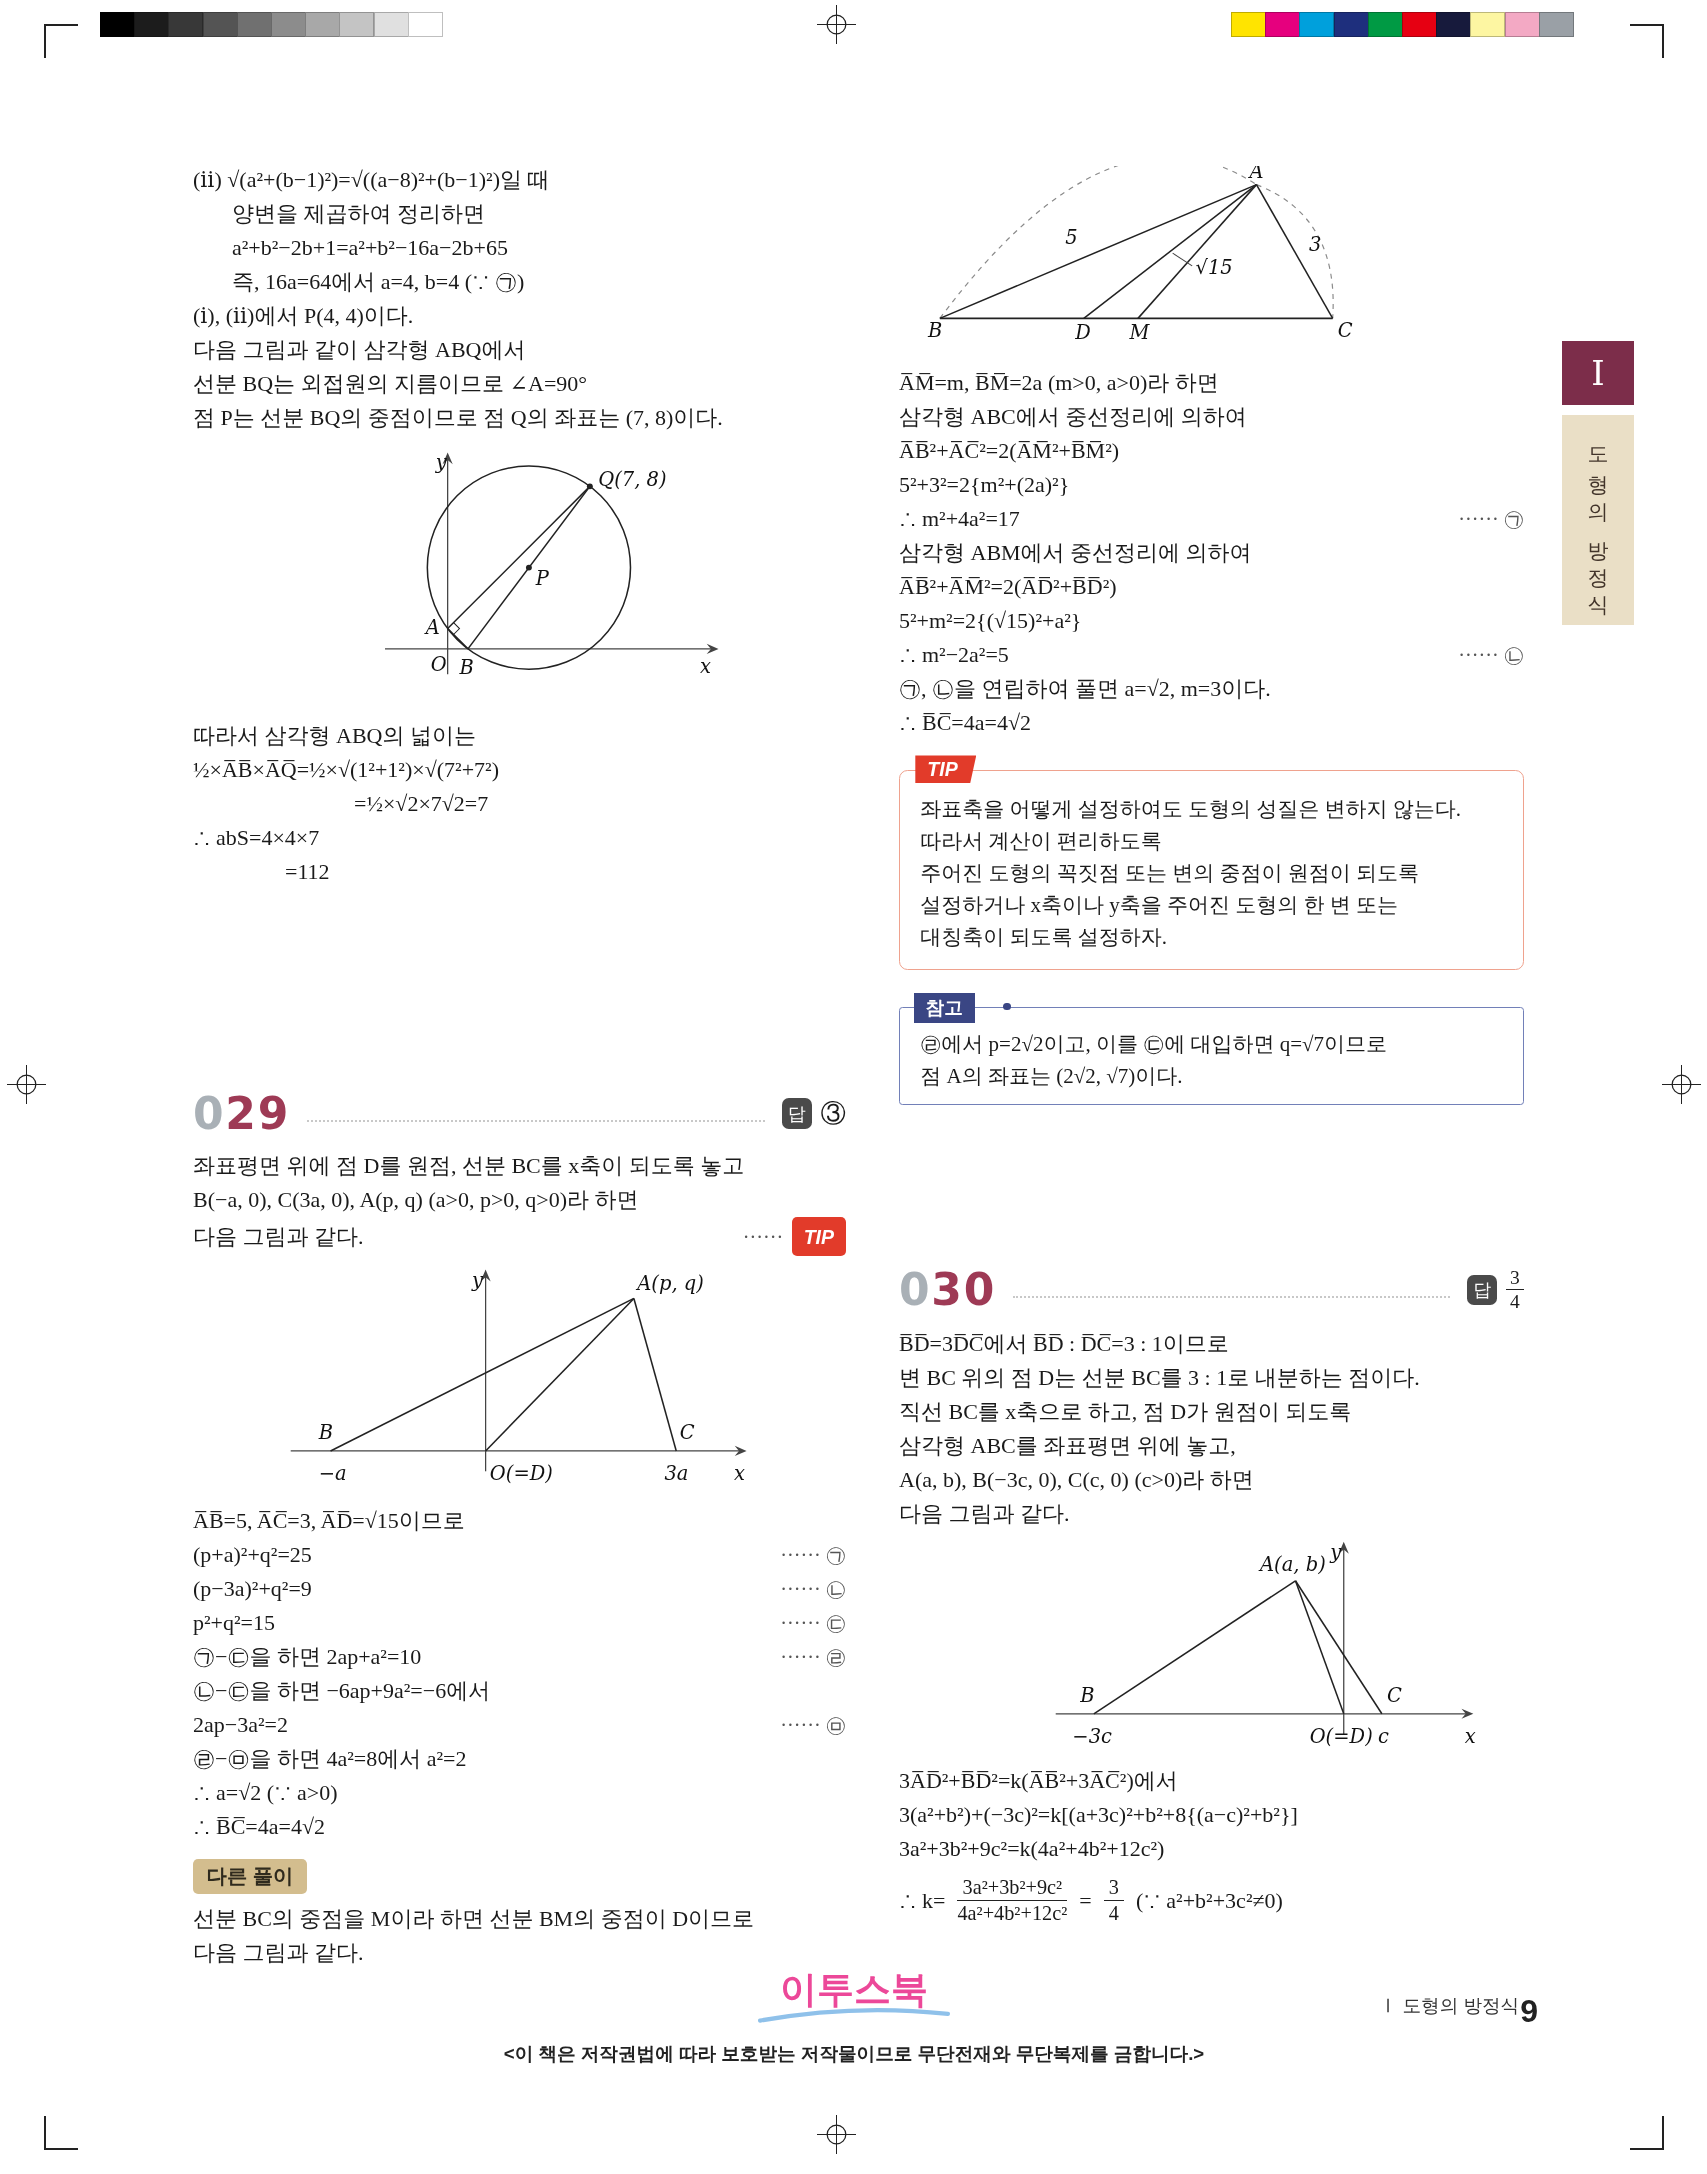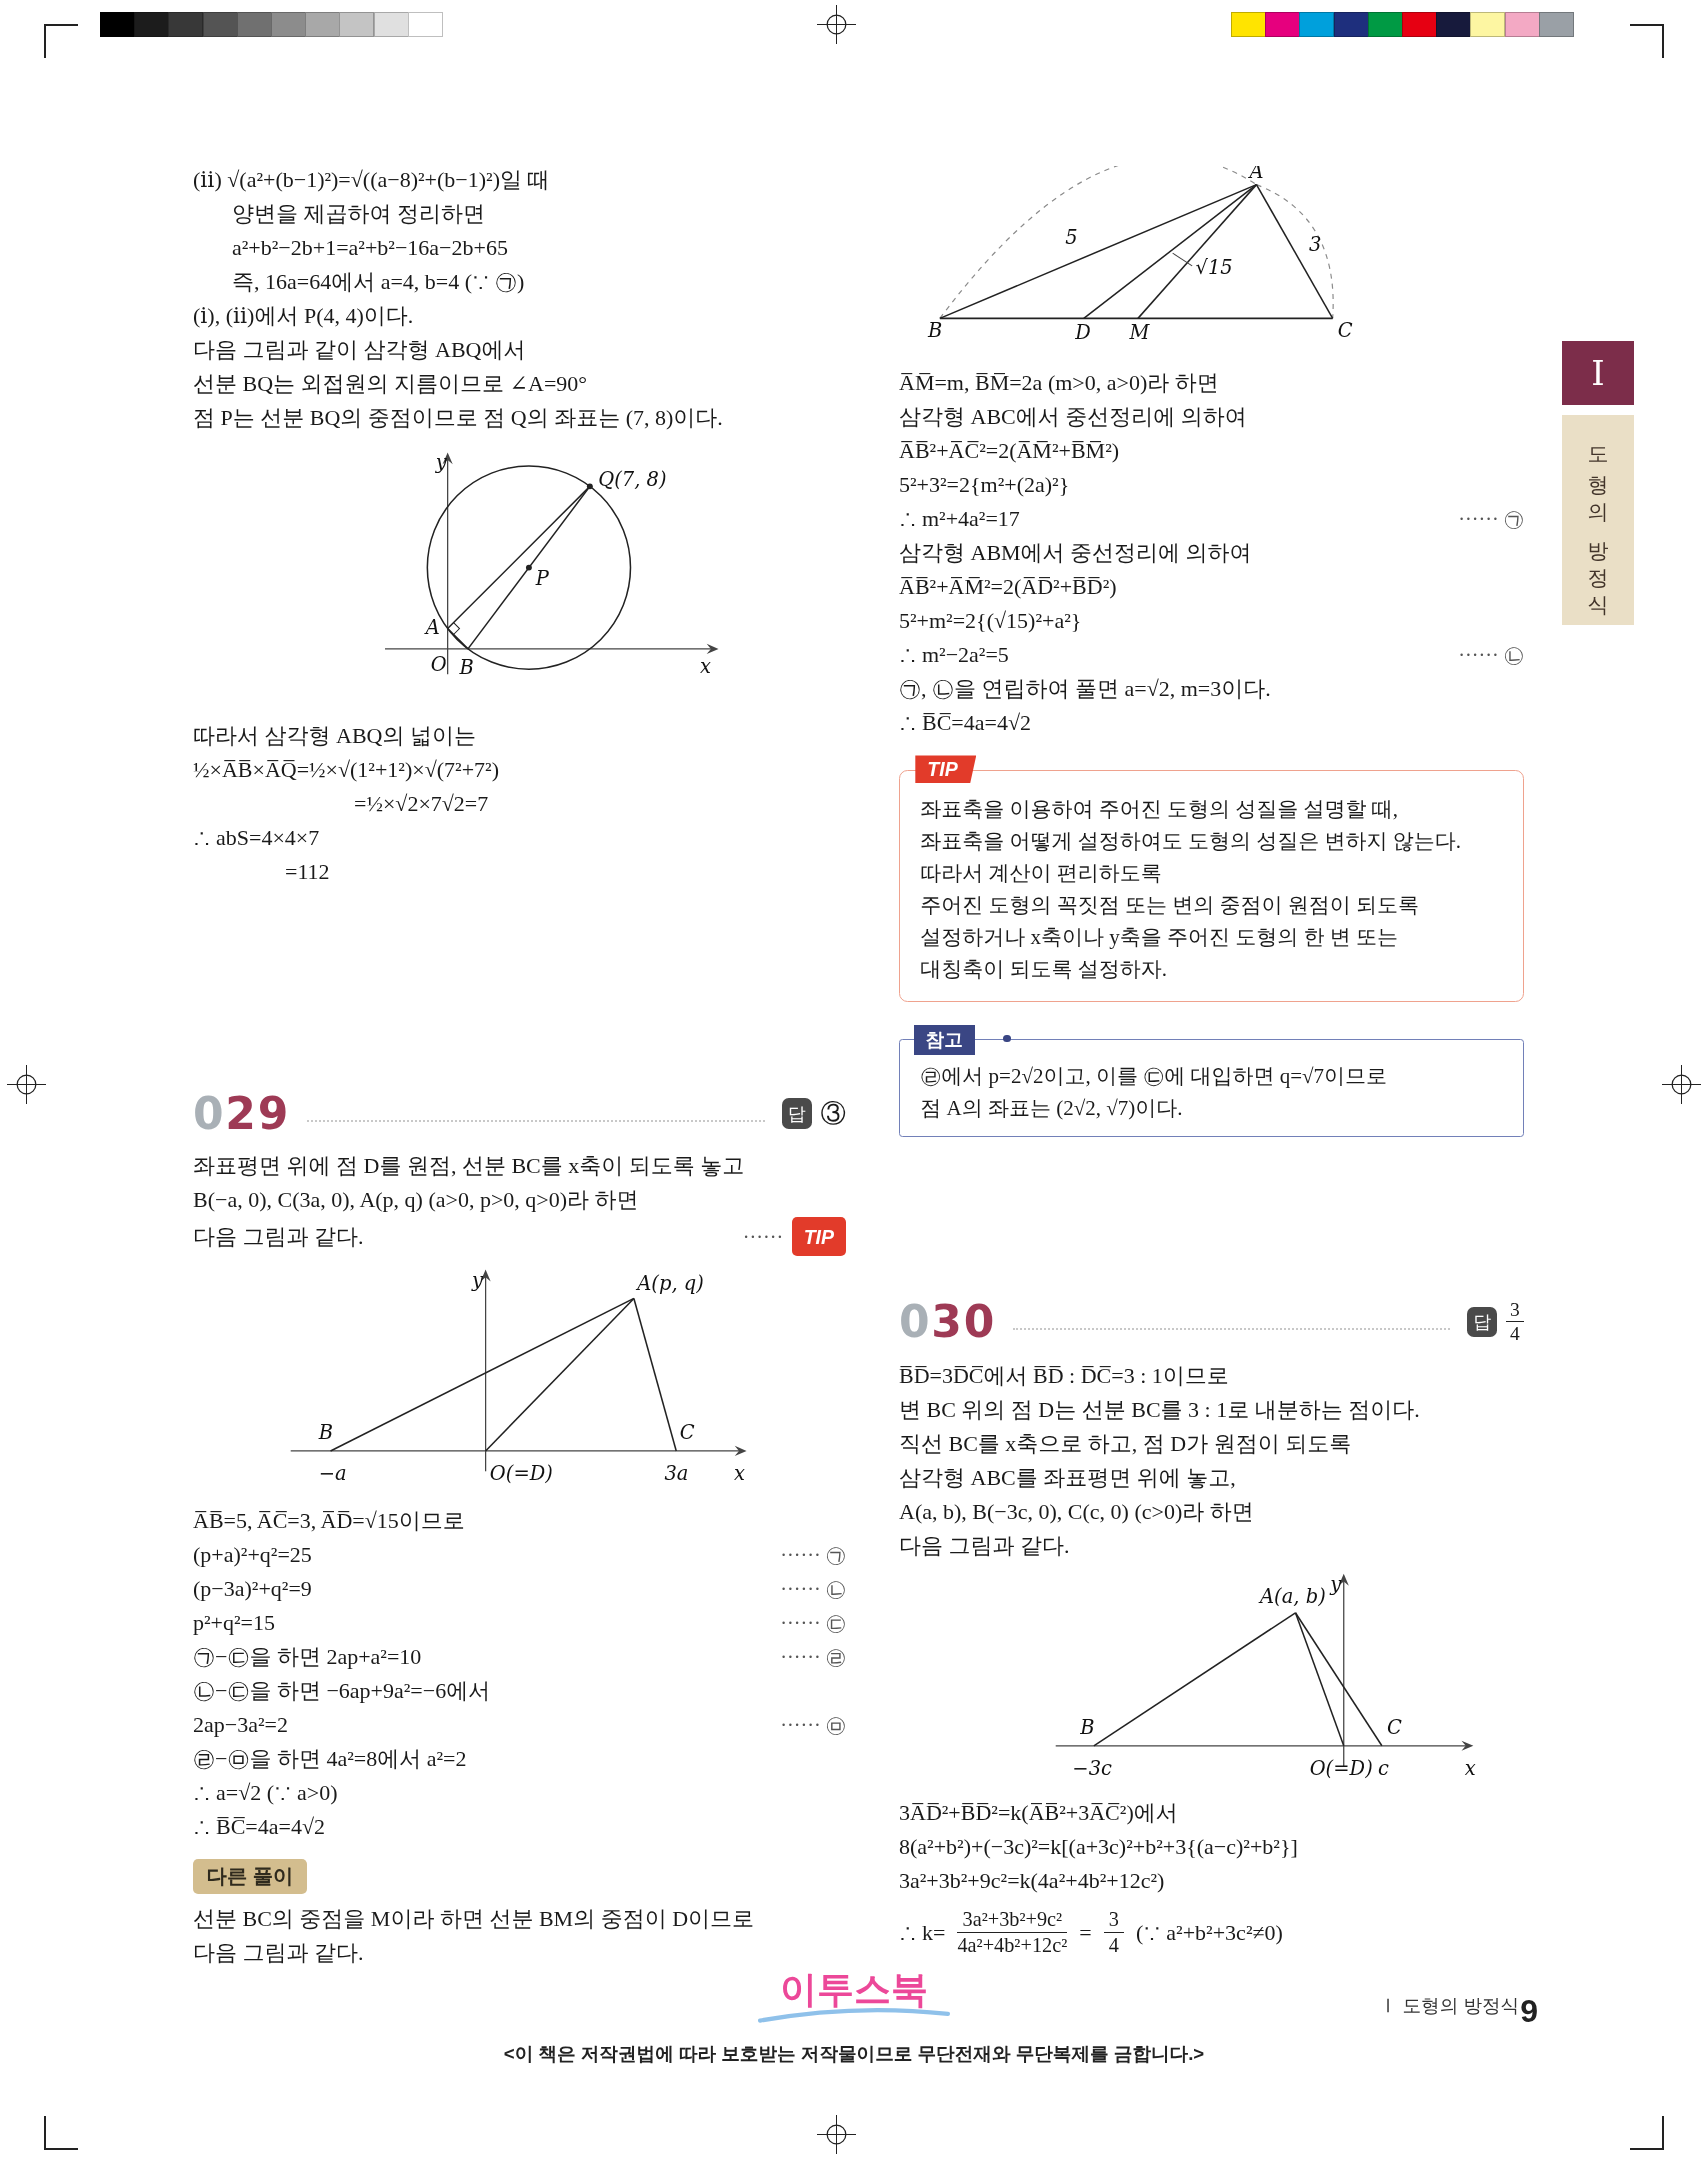--- a/index.html
+++ b/index.html
@@ -314,21 +314,20 @@
       <div class="line">5²+m²=2{(√15)²+a²}</div>
       <div class="line mrow">
           <span>∴ m²−2a²=5</span>
           <span class="tag">······ ㉡</span>
         </div>
       <div class="line">㉠, ㉡을 연립하여 풀면 a=√2, m=3이다.</div>
       <div class="line">∴ B̅C̅=4a=4√2</div>
 
       <div class="tipbox">
         <span class="tab">TIP</span>
-        <div class="bline">좌표축을 이용하여 주어진 도형의 성질을 설명할 때,</div>
         <div class="bline">좌표축을 어떻게 설정하여도 도형의 성질은 변하지 않는다.</div>
         <div class="bline">따라서 계산이 편리하도록</div>
         <div class="bline">주어진 도형의 꼭짓점 또는 변의 중점이 원점이 되도록</div>
         <div class="bline">설정하거나 x축이나 y축을 주어진 도형의 한 변 또는</div>
         <div class="bline">대칭축이 되도록 설정하자.</div>
       </div>
 
       <div class="refbox">
         <span class="tab">참고</span>
         <span class="tab-dot"></span>
@@ -367,21 +366,21 @@
             <text class="ft" x="295" y="36" text-anchor="middle">A(a, b)</text>
             <text class="ft" x="44" y="191">B</text>
             <text class="ft" x="58" y="239" text-anchor="middle">−3c</text>
             <text class="ft" x="352" y="239" text-anchor="middle">O(=D)</text>
             <text class="ft" x="406" y="191">C</text>
             <text class="ft" x="402" y="239" text-anchor="middle">c</text>
           </svg>
         </figure>
 
         <div class="line">3A̅D̅²+B̅D̅²=k(A̅B̅²+3A̅C̅²)에서</div>
-        <div class="line">8(a²+b²)+(−3c)²=k[(a+3c)²+b²+3{(a−c)²+b²}]</div>
+        <div class="line">3(a²+b²)+(−3c)²=k[(a+3c)²+b²+8{(a−c)²+b²}]</div>
         <div class="line">3a²+3b²+9c²=k(4a²+4b²+12c²)</div>
         <div class="frac-line">
           <span>∴ k=</span>
           <span class="frac">
             <span class="num">3a²+3b²+9c²</span>
             <span class="den">4a²+4b²+12c²</span>
           </span>
           <span>=</span>
           <span class="frac">
             <span class="num">3</span>

